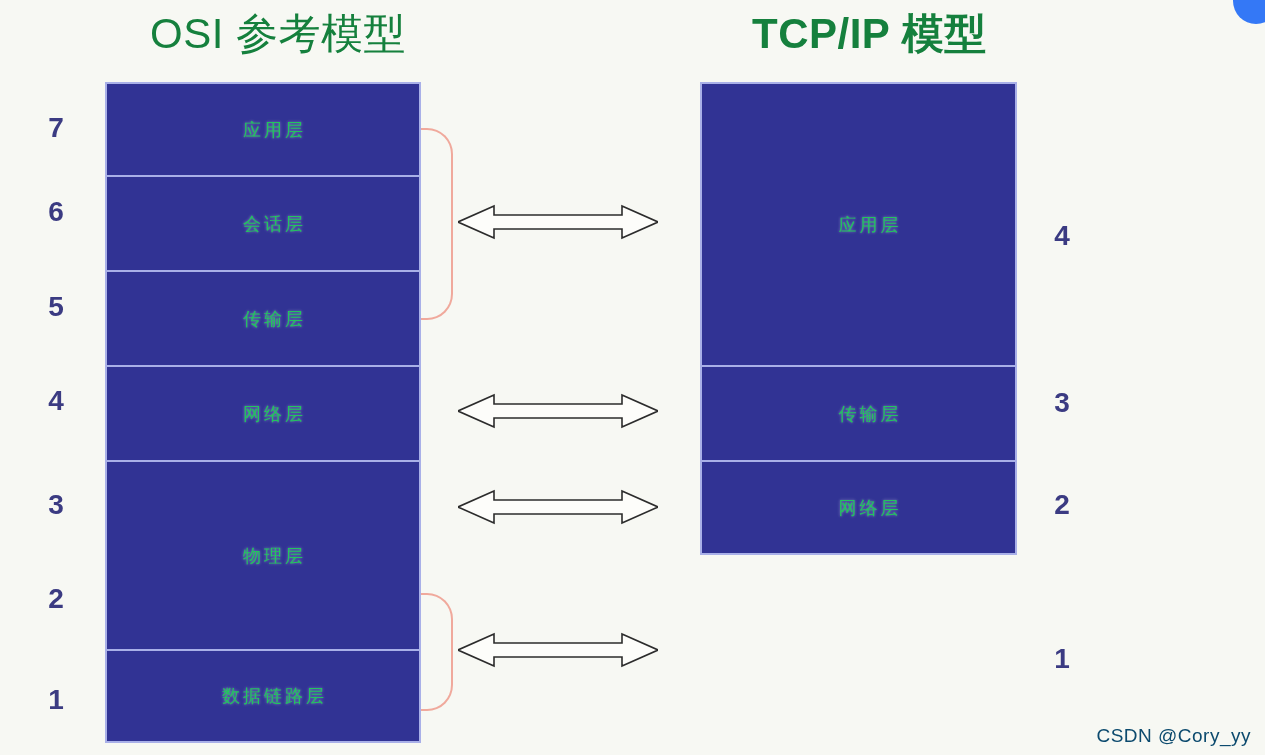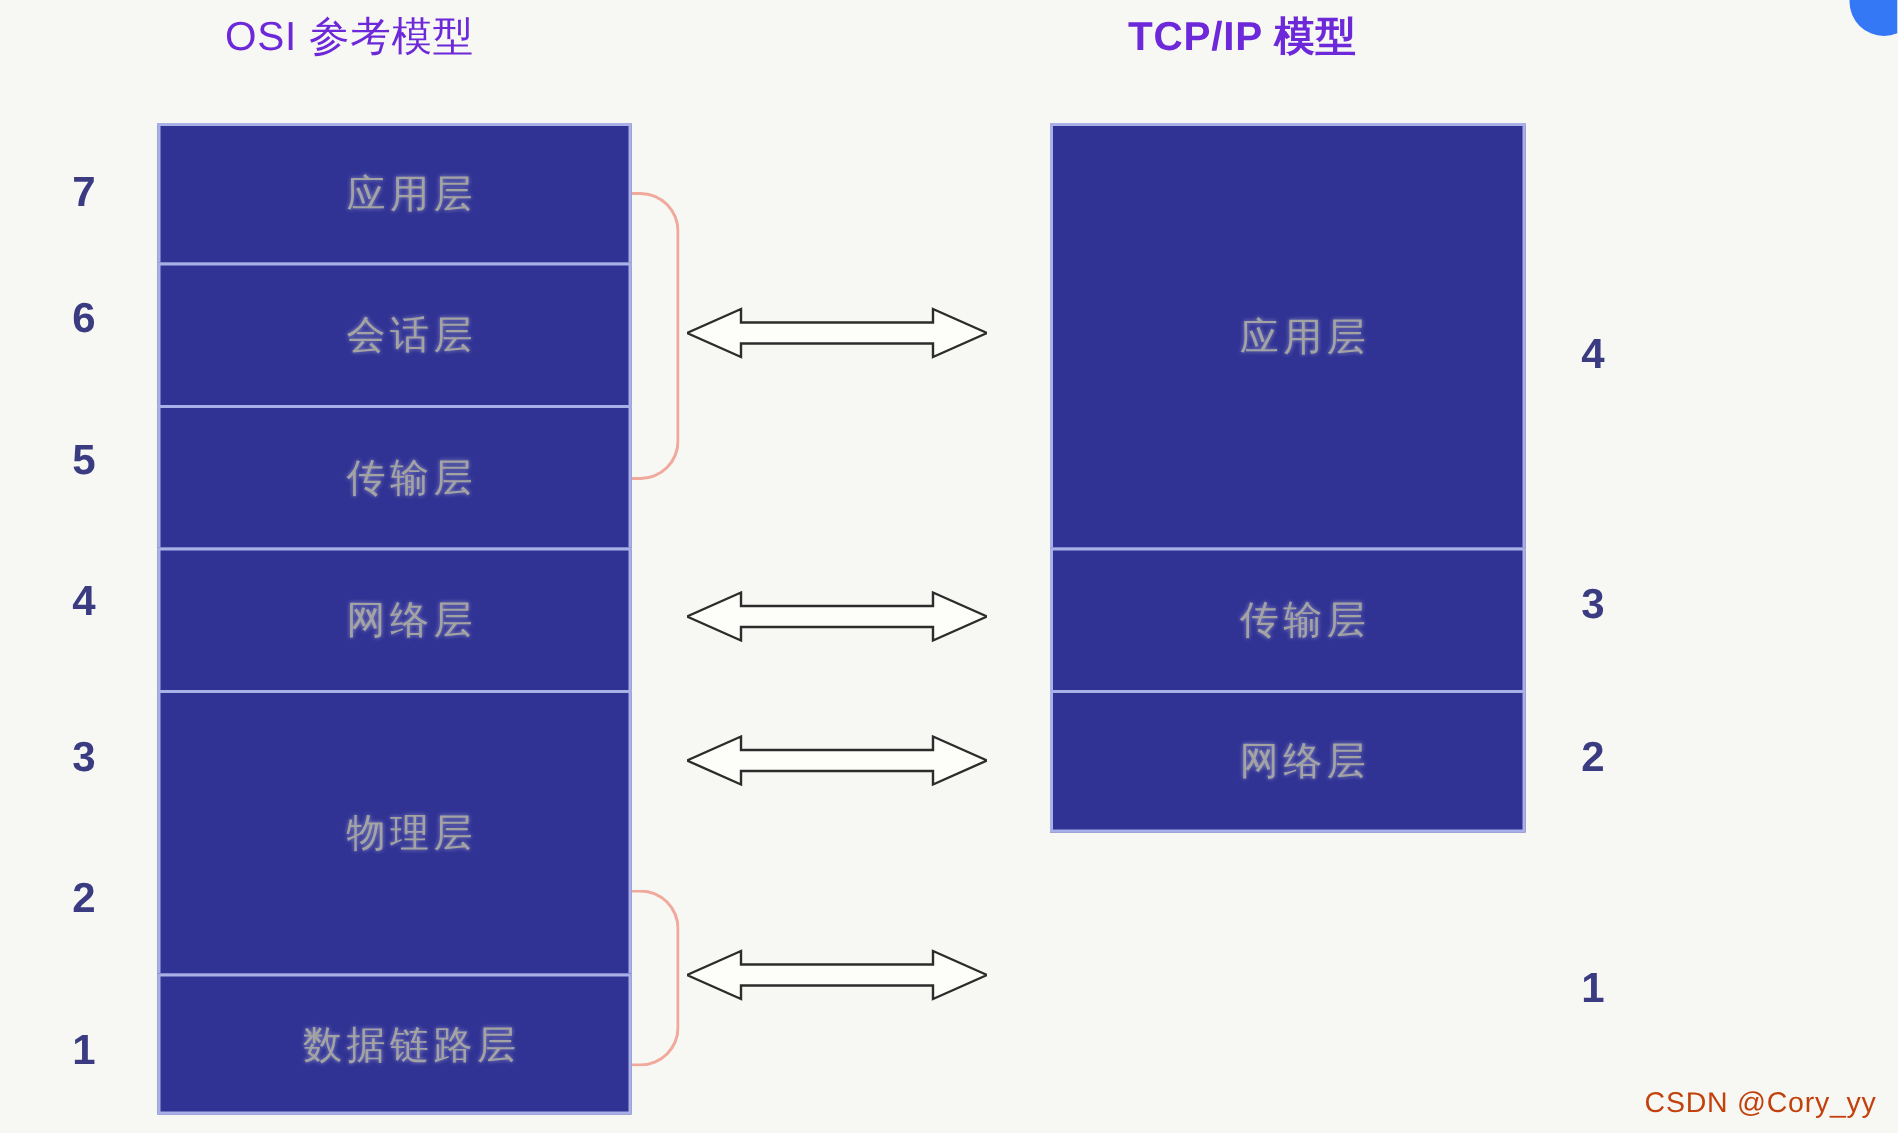--- a/index.html
+++ b/index.html
@@ -14,22 +14,22 @@
     position: relative;
     width: 1265px;
     height: 755px;
     background: #f7f8f3;
     overflow: hidden;
   }
 
   
   .title {
     position: absolute;
-    font-size: 27px;
-    color: #6d28d9;
+    font-size: 42px;
+    color: #15803d;
     font-weight: 400;
     letter-spacing: 0.5px;
     white-space: nowrap;
   }
   #title-osi   { left: 150px; top: 6px; }
   #title-tcpip { left: 752px; top: 6px; font-weight: bold; }
 
   
   .stack {
     position: absolute;
@@ -38,28 +38,28 @@
     display: flex;
     flex-direction: column;
     box-sizing: border-box;
   }
   #osi-stack   { left: 105px; width: 316px; }
   #tcpip-stack { left: 700px; width: 317px; }
 
   .layer-box {
     background: #2e3192;
     background: #313394;
-    color: #a3a3a3;
+    color: #22c55e;
     display: flex;
     align-items: center;
     justify-content: center;
     box-sizing: border-box;
     border: 2px solid #a9b0e8;
     border-bottom-width: 0;
-    font-size: 26px;
+    font-size: 18px;
     letter-spacing: 3px;
     text-shadow: 0 0 3px rgba(255,255,255,0.45);
     font-weight: 500;
     padding-left: 23px;
   }
   .layer-box:last-child {
     border-bottom-width: 2px;
   }
 
   
@@ -107,21 +107,21 @@
     height: 46px;
   }
   .arrow svg { display: block; width: 100%; height: 100%; }
 
   
   #watermark {
     position: absolute;
     right: 14px;
     bottom: 8px;
     font-size: 19px;
-    color: #c2410c;
+    color: #0c4a6e;
     letter-spacing: 0.5px;
     white-space: nowrap;
   }
 
   
   #corner-badge {
     position: absolute;
     top: -22px;
     right: -14px;
     width: 46px;

